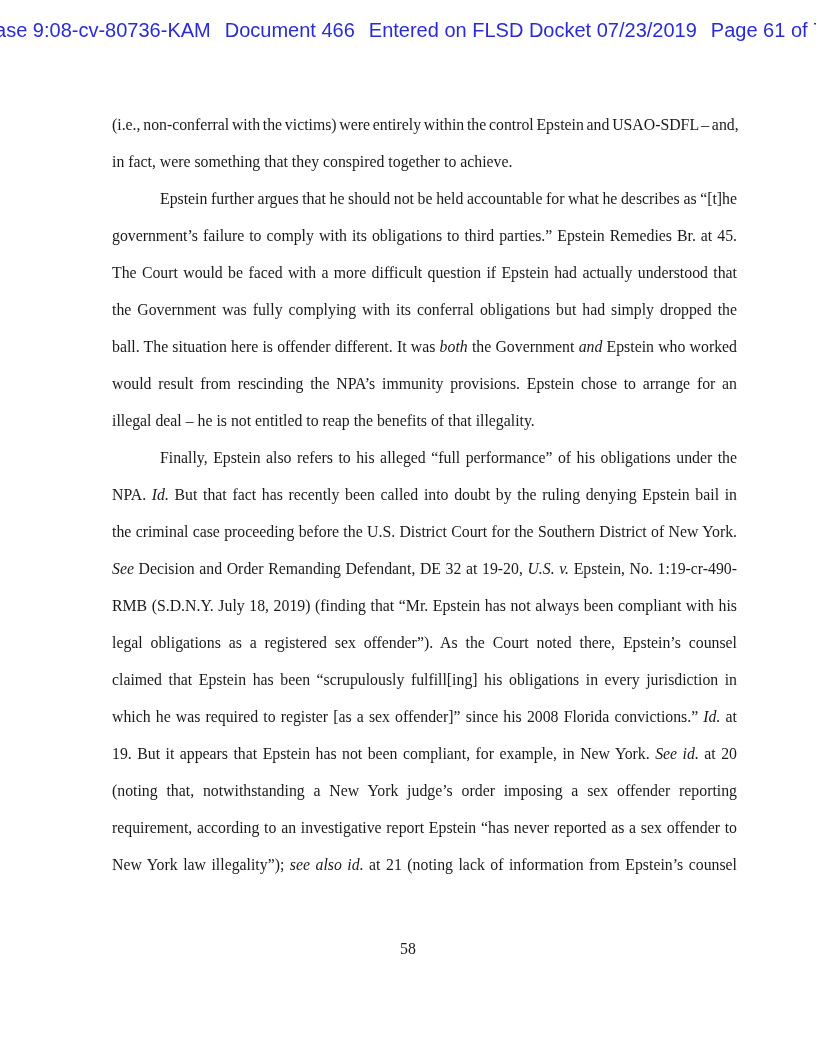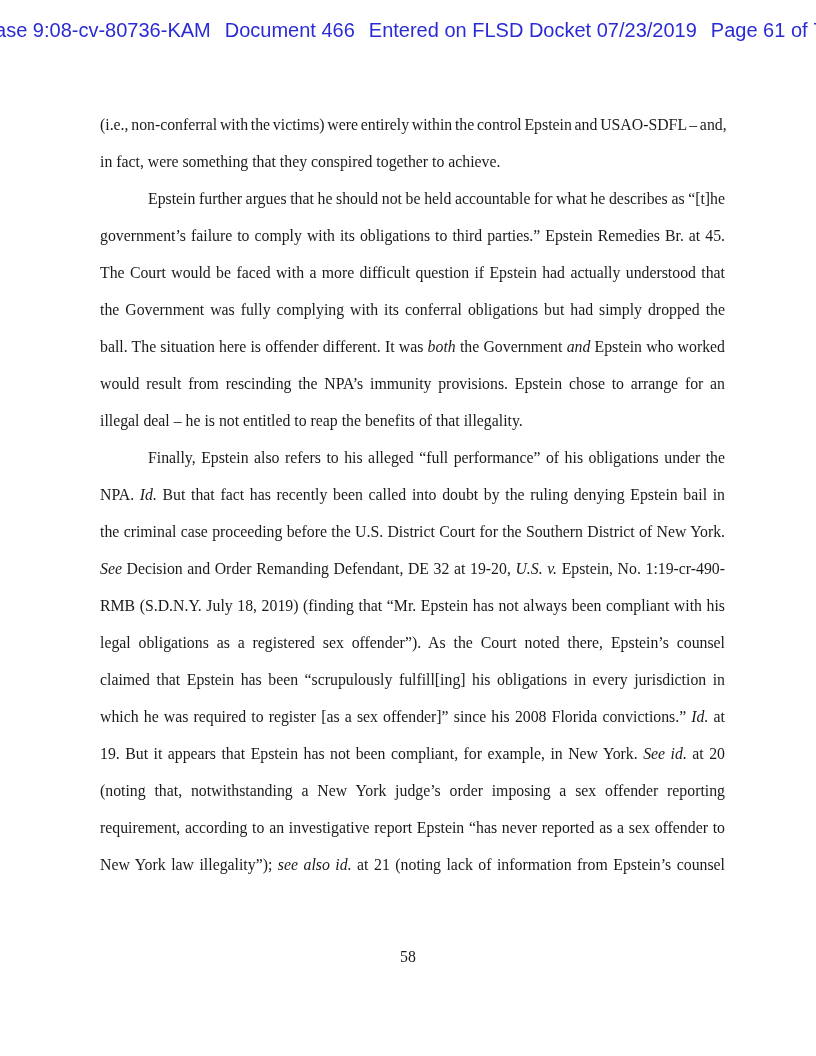--- a/index.html
+++ b/index.html
@@ -23,21 +23,21 @@
     width: 816px;
     display: flex;
     justify-content: center;
     gap: 14px;
     font-family: "Liberation Sans", sans-serif;
     font-size: 20px;
     white-space: nowrap;
   }
   .body-text {
     position: absolute;
-    left: 100px;
+    left: 112px;
     top: 106px;
     width: 625px;
     font-size: 15.8px;
     color: #1a1a1a;
   }
   .line {
     height: 37px;
     line-height: 37px;
     text-align: justify;
     text-align-last: justify;
@@ -55,21 +55,20 @@
     font-style: italic;
   }
   .page-number {
     position: absolute;
     top: 940px;
     left: 0;
     width: 816px;
     text-align: center;
     font-size: 15.8px;
     color: #1a1a1a;
-    margin-top: 8px;
   }
 </style>
 </head>
 <body>
 
 <div class="page">
   <div class="case-header" style="color: rgb(43, 43, 213);">
     <span>Case 9:08-cv-80736-KAM</span>
     <span>Document 466</span>
     <span>Entered on FLSD Docket 07/23/2019</span>

